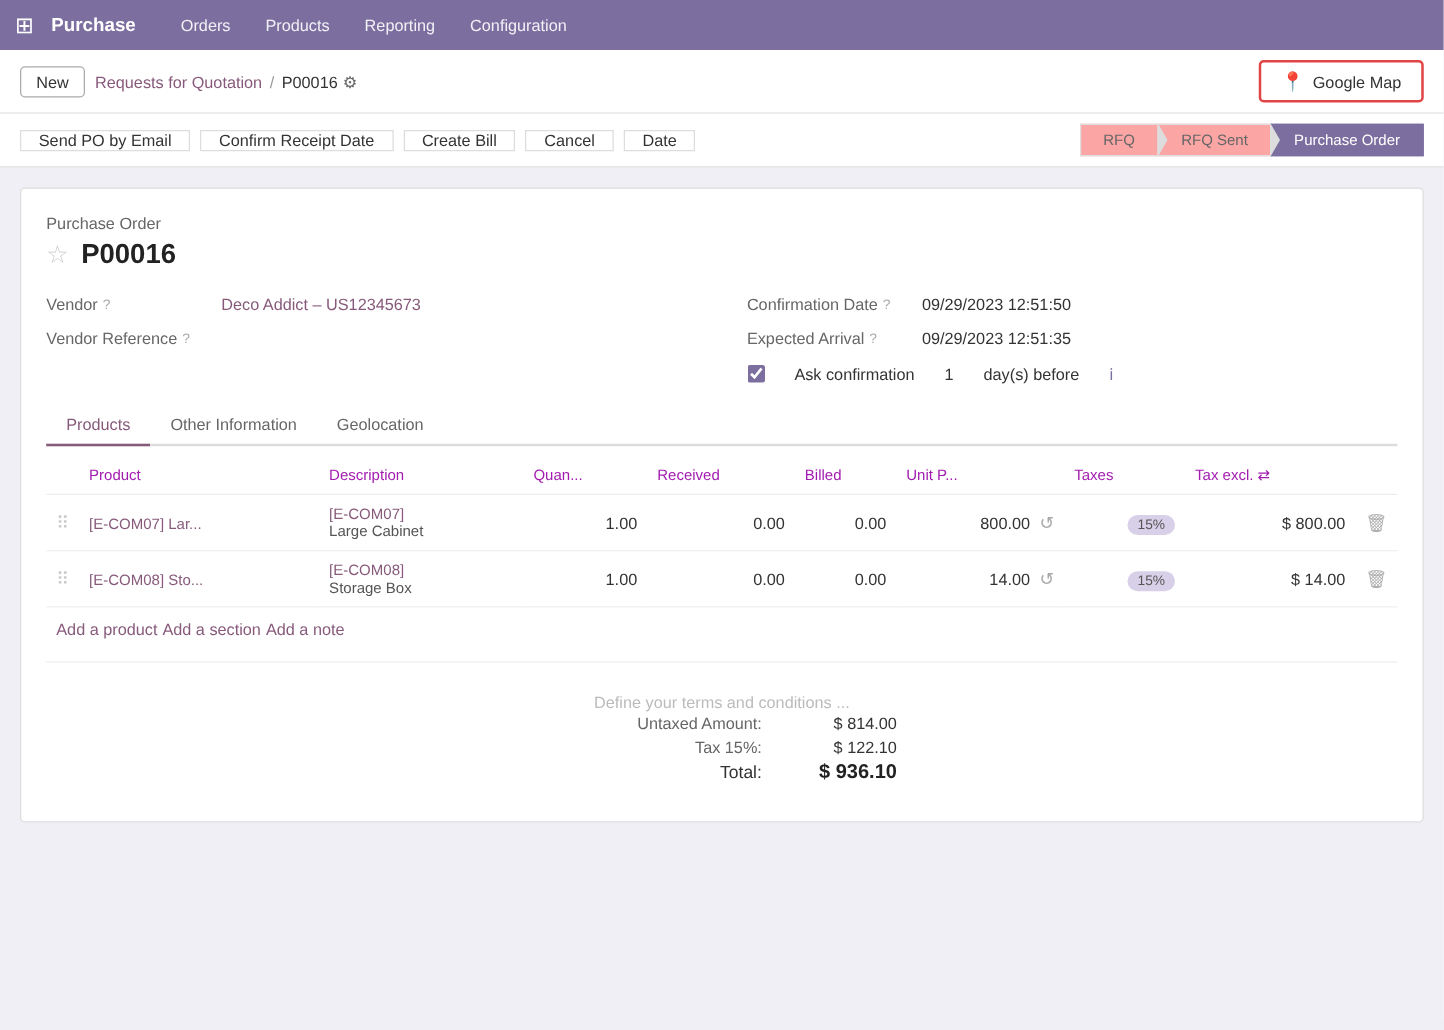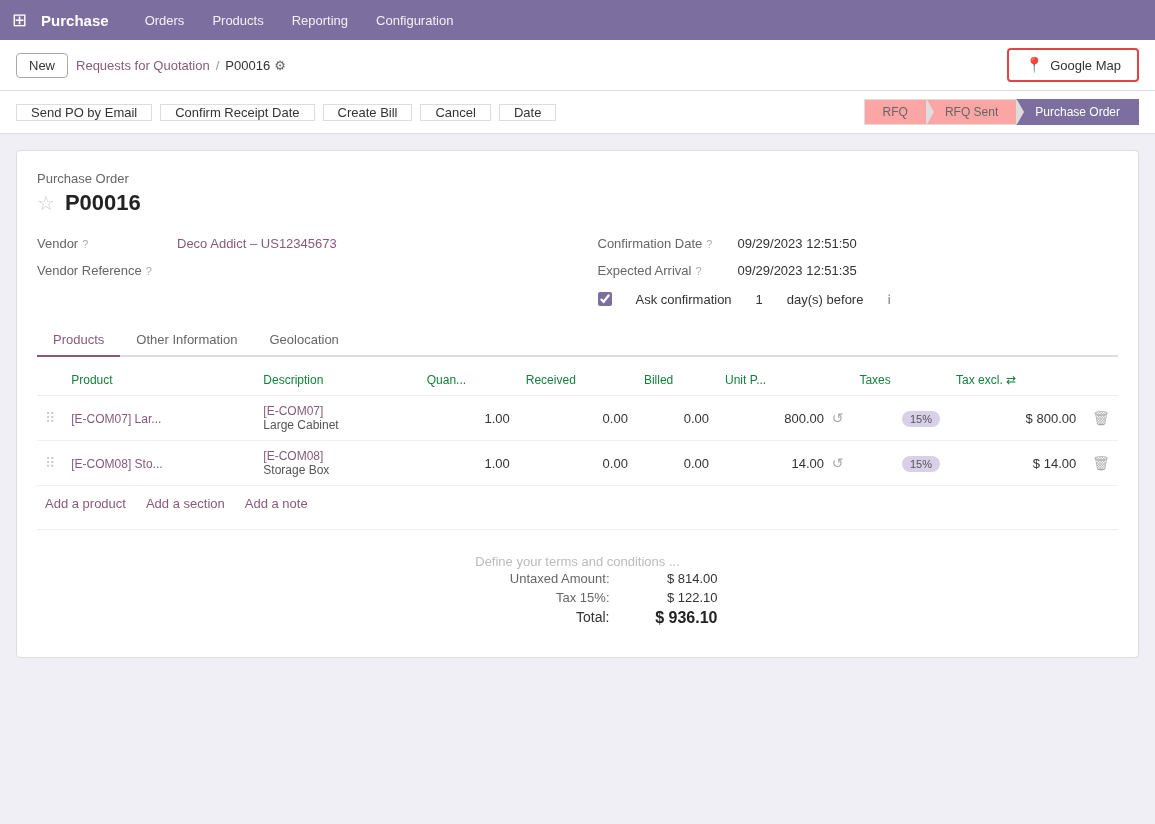--- a/index.html
+++ b/index.html
@@ -158,21 +158,21 @@
       border-bottom: 2px solid transparent;
       margin-bottom: -2px;
     }
     .tab.active { color: #875a7b; border-bottom-color: #875a7b; font-weight: 500; }
 
     
     .products-table { width: 100%; border-collapse: collapse; margin-top: 8px; }
     .products-table th {
       text-align: left;
       font-size: 12px;
-      color: #15803d;
+      color: #a21caf;
       padding: 8px 8px;
       border-bottom: 1px solid #eee;
       font-weight: normal;
     }
     .products-table td {
       padding: 8px 8px;
       font-size: 13px;
       border-bottom: 1px solid #f0f0f0;
       vertical-align: middle;
     }
@@ -186,21 +186,21 @@
       border-radius: 10px;
       padding: 2px 8px;
       font-size: 11px;
     }
     .reset-icon { color: #aaa; cursor: pointer; font-size: 14px; margin-left: 4px; }
     .trash-icon { color: #aaa; cursor: pointer; font-size: 14px; }
     .text-right { text-align: right; }
     .col-settings { text-align: right; color: #666; cursor: pointer; }
 
     
-    .add-links { padding: 10px 8px; display: flex; gap: 20px; }
+    .add-links { padding: 10px 8px; display: flex; gap: 4px; }
     .add-link { color: #875a7b; cursor: pointer; font-size: 13px; }
 
     
     .terms-section {
       border-top: 1px solid #eee;
       padding: 16px 8px;
       color: #bbb;
       font-size: 13px;
       margin-top: 8px;
     }

